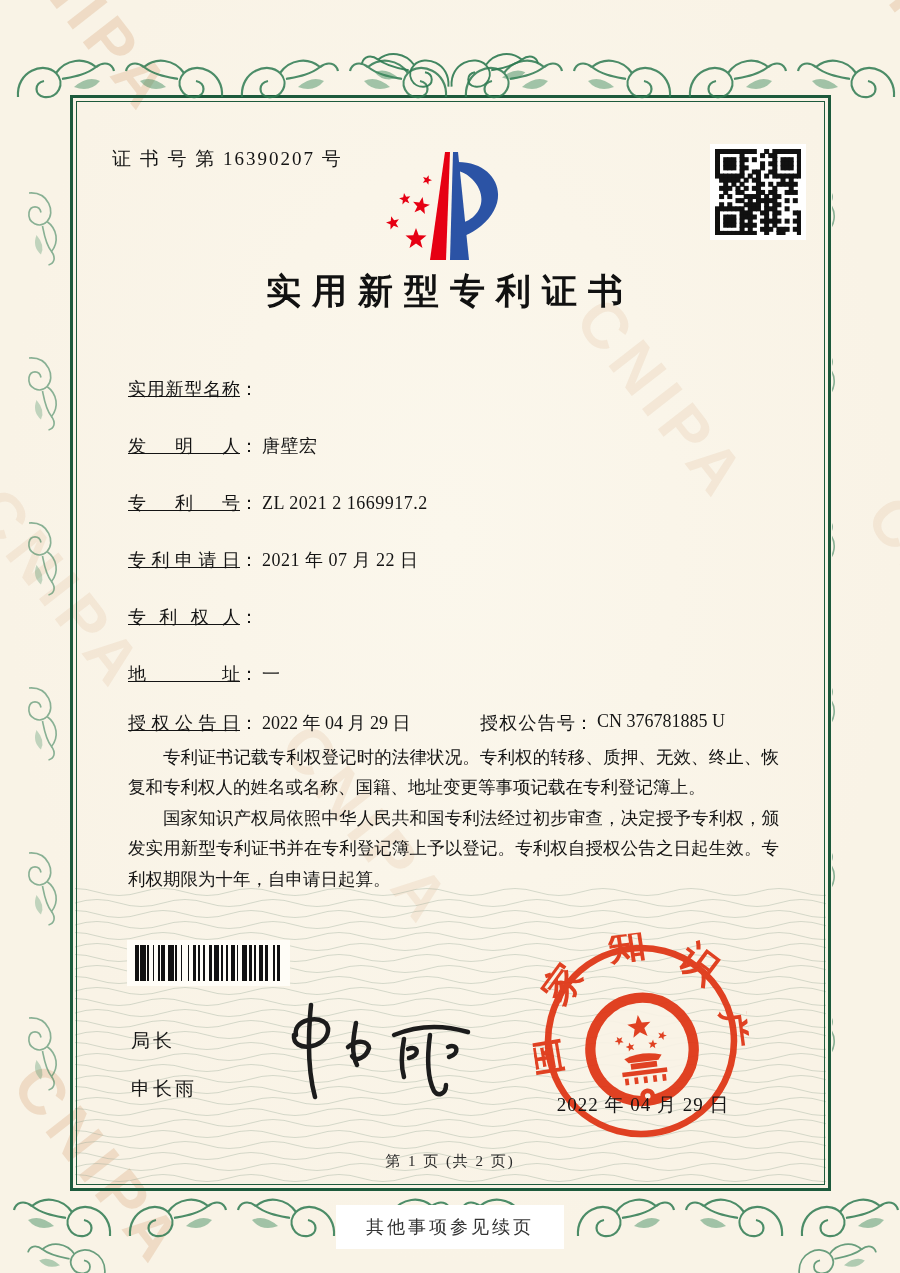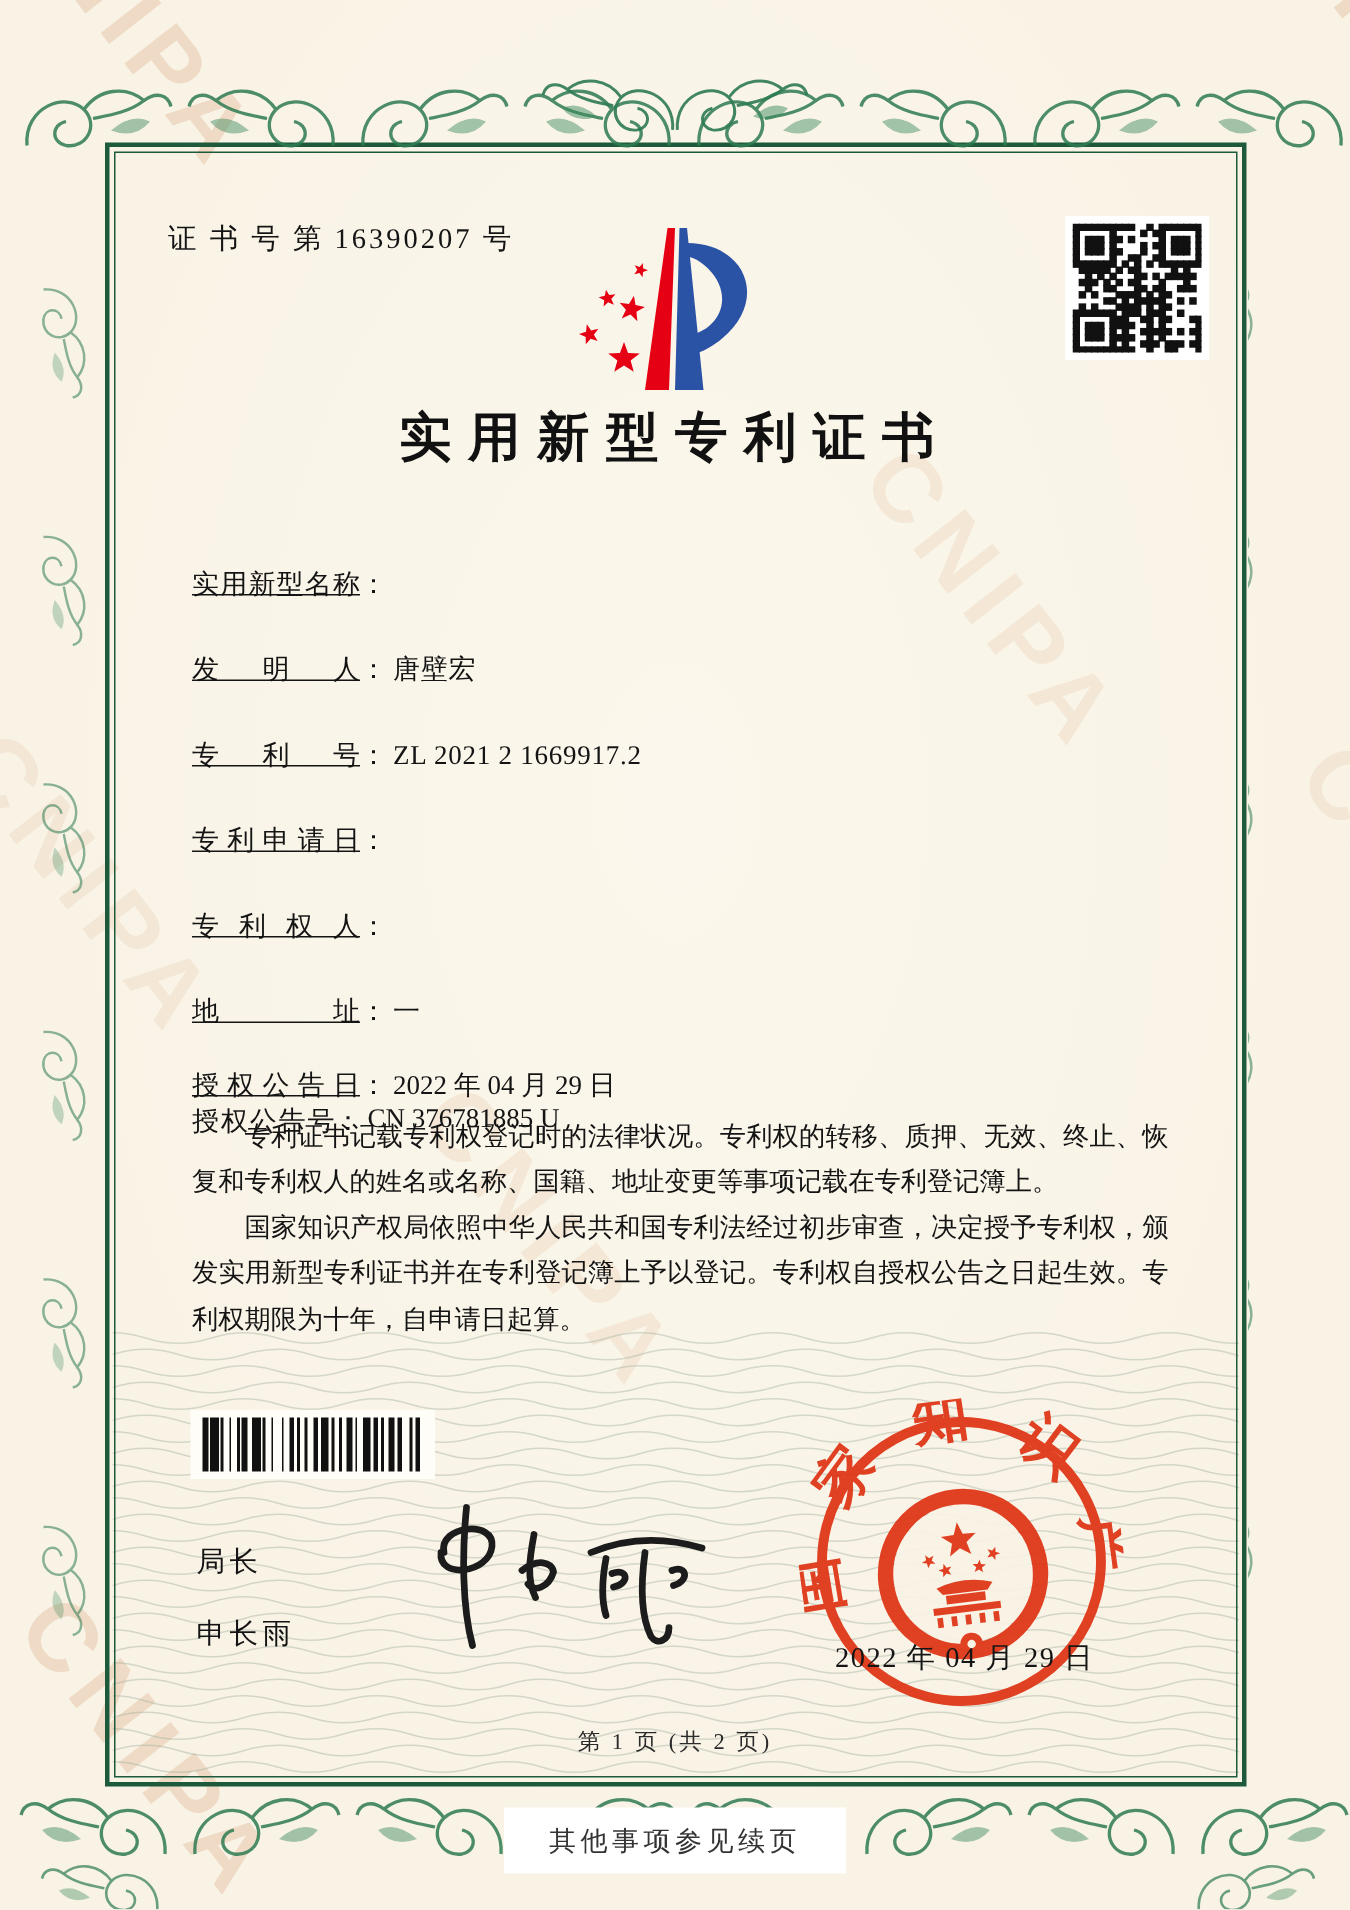--- a/index.html
+++ b/index.html
@@ -35,21 +35,21 @@
 
   .title { position:absolute; left:0; top:268px; width:100%; text-align:center;
            font-size:35px; font-weight:bold; letter-spacing:11px; color:#111; }
 
   .fields { position:absolute; left:128px; top:376px; width:652px; font-size:18px; }
   .f-row { display:flex; align-items:flex-start; margin-bottom:31px; line-height:26px; }
   .f-label { display:inline-block; width:112px; text-align:justify; text-align-last:justify; white-space:normal; flex:none;text-decoration:underline; }
   .f-colon { flex:none; margin-right:4px; }
   .f-value { flex:1; letter-spacing:0.5px; }
   .f-value .l2 { display:block; }
-  .grant-row { display:flex; margin-top:2px;flex-direction:column; }
+  .grant-row { display:flex; margin-top:2px; }
   .grant-left { display:flex; width:352px; flex:none; }
   .grant-right { display:flex; }
   .grant-right .g-label { display:inline-block; width:95px; text-align:justify; text-align-last:justify; flex:none; }
 
   .bodytext { position:absolute; left:128px; top:742px; width:651px; font-size:17.5px;
               line-height:1.74; text-align:justify; }
   .bodytext p { text-indent:2em; }
 
   .barcode-wrap { position:absolute; left:127px; top:940px; background:#fffdf7; padding:5px 8px; }
   .barcode { display:flex; align-items:stretch; height:36px; }
@@ -592,20 +592,21 @@
         <span class="f-value">唐壁宏</span>
       </div>
       <div class="f-row">
         <span class="f-label">专利号</span>
           <span class="f-colon">：</span>
         <span class="f-value">ZL 2021 2 1669917.2</span>
       </div>
       <div class="f-row">
         <span class="f-label">专利申请日</span>
           <span class="f-colon">：</span>
+        <span class="f-value">2021 年 07 月 22 日</span>
       </div>
       <div class="f-row">
         <span class="f-label">专利权人</span>
           <span class="f-colon">：</span>
       </div>
       <div class="f-row" style="margin-bottom:24px;">
         <span class="f-label">地址</span>
           <span class="f-colon">：</span>
         <span class="f-value"><span class="l2">一</span></span>
       </div>

